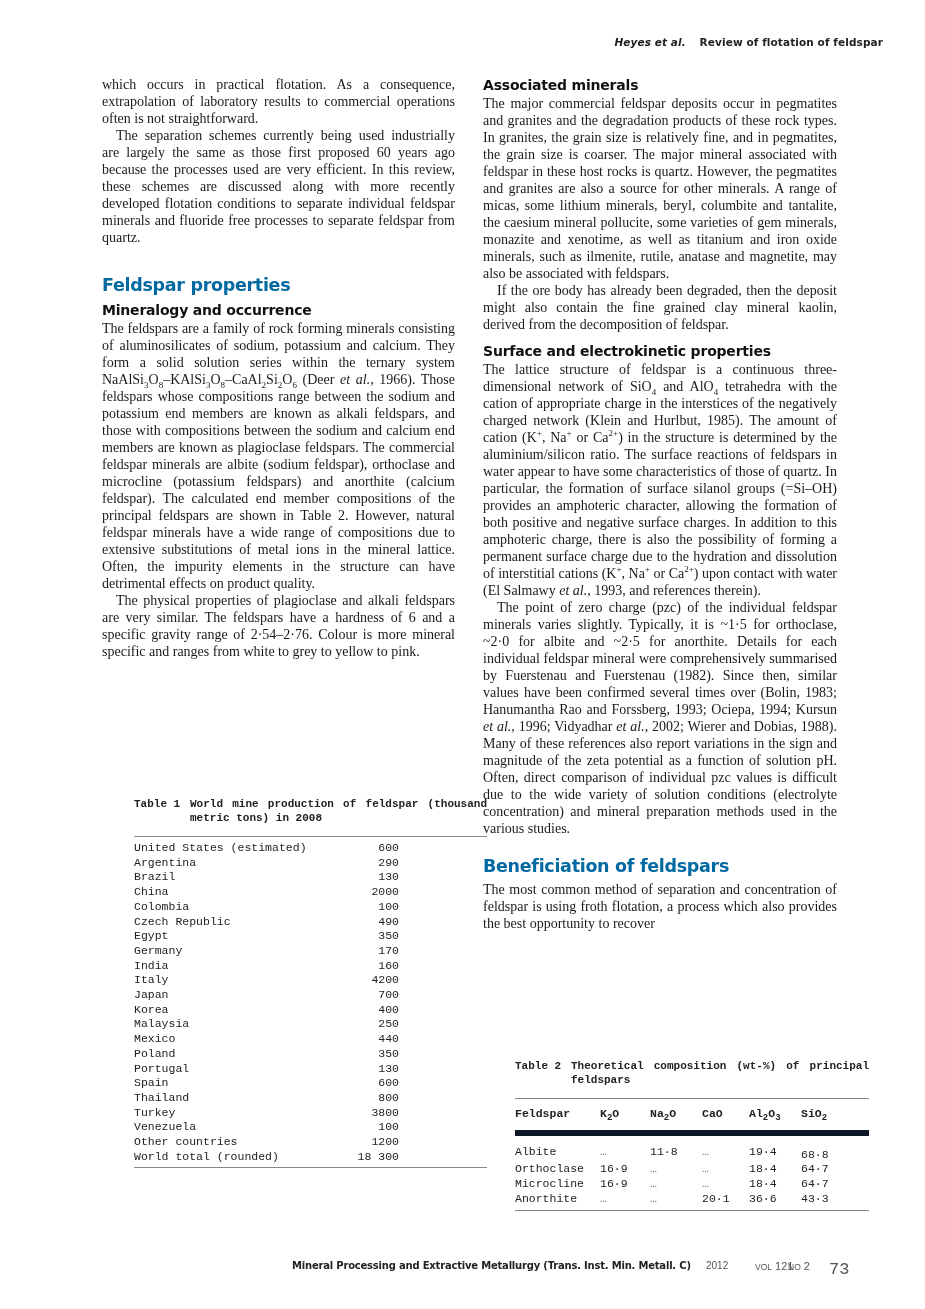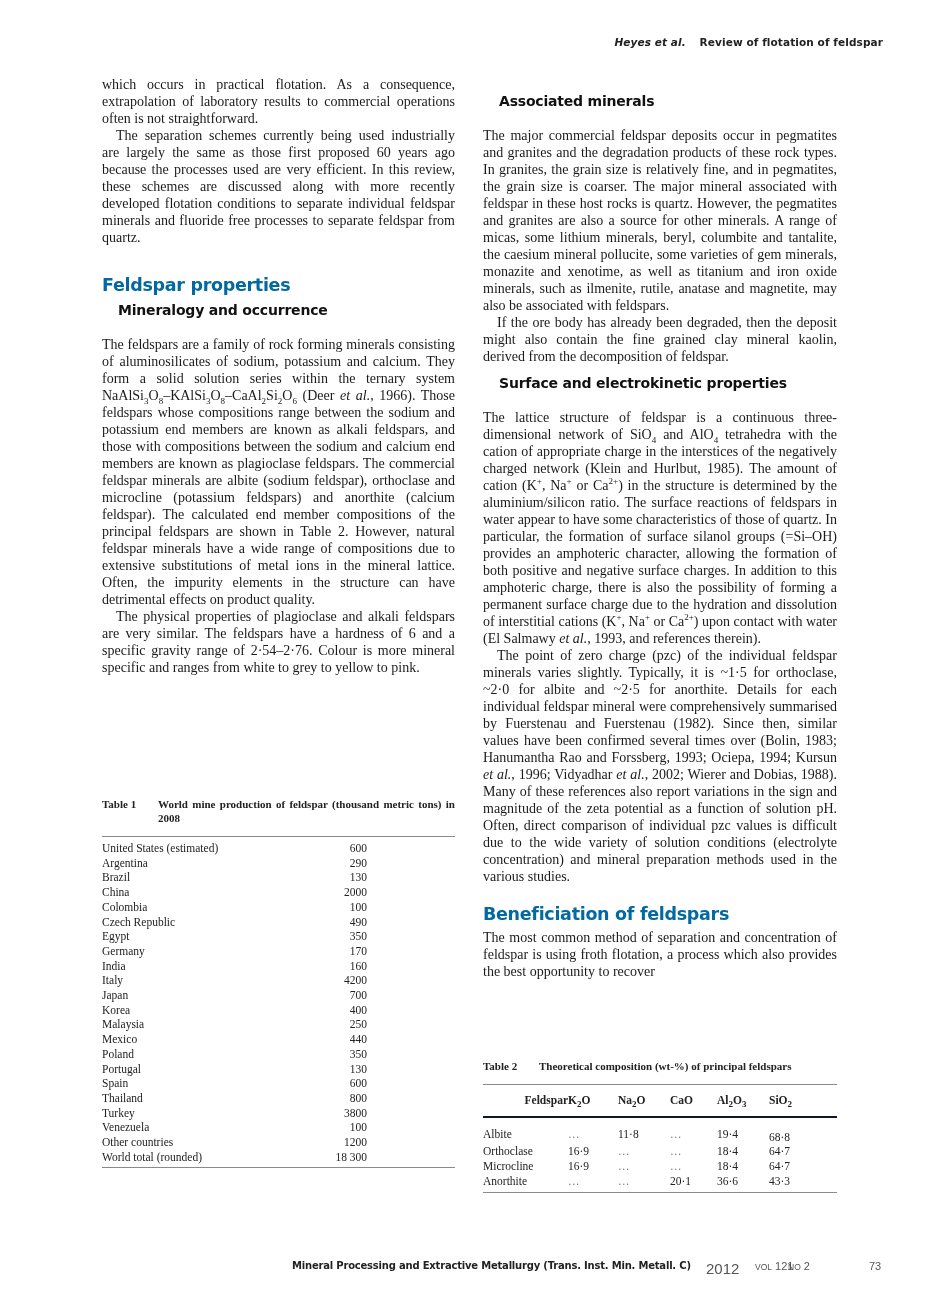--- a/index.html
+++ b/index.html
@@ -14,58 +14,58 @@
   .col-left { left: 102px; }
   .col-right { left: 483px; width: 354px; }
   p { margin: 0; text-align: justify; hyphens: auto; }
   p.indent { text-indent: 14px; }
   h2.section {
     font-family: "DejaVu Sans", sans-serif; font-weight: bold; font-size: 17.5px;
     margin: 0; line-height: 22px; letter-spacing: -0.3px; color: #0369a1;
   }
   h3.subsection {
     font-family: "DejaVu Sans", sans-serif; font-weight: bold; font-size: 14px;
-    margin: 16px; line-height: 19px; letter-spacing: -0.2px; color: #111;
+    margin: 0; line-height: 19px; letter-spacing: -0.2px; color: #111;
   }
   sub, sup { font-size: 9px; line-height: 0; }
   em { font-style: italic; }
 
-  .table-block { position: absolute; font-family: Liberation Serif, serif; color: #222; }
+  .table-block { position: absolute; font-family: Liberation Mono, monospace; color: #222; margin-left: 32px; }
   .table-caption { display: flex; font-size: 11px; font-weight: bold; line-height: 14px; }
   .table-caption .tnum { width: 56px; flex: 0 0 56px; }
   .table-caption .ttitle { flex: 1; text-align: justify; text-align-last: left; }
   .rule { border-top: 1px solid #8a8a8a; }
   table { border-collapse: collapse; font-size: 11.5px; line-height: 14.7px; }
   td, th { padding: 0; font-weight: normal; text-align: left; }
 
   .t1 { left: 102px; top: 797px; width: 353px; }
   .t1 table { width: 353px; }
   .t1 td.val { text-align: right; width: 80px; padding-right: 88px; }
 
   .t2 { left: 483px; top: 1059px; width: 354px; }
   .t2 table { width: 354px; }
   .t2 th { font-weight: bold; font-size: 11.5px; }
   .t2 thead th { padding-top: 8px; padding-bottom: 8px; }
-  .t2 .c0 { width: 85px; text-align: right; }
+  .t2 .c0 { width: 85px; }
   .t2 .c1 { width: 50px; }
   .t2 .c2 { width: 52px; }
   .t2 .c3 { width: 47px; }
   .t2 .c4 { width: 52px; }
   .t2 .dots { color: #777; }
 
   .footer {
     position: absolute; top: 1260px; left: 0; width: 925px;
     font-family: "DejaVu Sans", sans-serif; font-size: 10px; color: #222;
   }
   .footer .journal { position: absolute; left: 292px; top: 0; font-weight: bold; letter-spacing: -0.2px; }
-  .footer .year { position: absolute; left: 706px; top: 0; color: #555; font-family: "Liberation Sans", sans-serif; font-size: 15px; }
+  .footer .year { position: absolute; left: 706px; top: 0; color: #555; font-family: "Liberation Sans", sans-serif; font-size: 10px; }
   .footer .vol { position: absolute; left: 755px; top: 0; color: #555; font-family: "Liberation Sans", sans-serif; font-size: 11px; }
   .footer .vol .sc, .footer .no .sc { font-size: 8.5px; }
   .footer .no { position: absolute; left: 788px; top: 0; color: #555; font-family: "Liberation Sans", sans-serif; font-size: 11px; }
-  .footer .page { position: absolute; left: 869px; top: 0; color: #555; font-family: Liberation Sans, sans-serif; font-size: 11px; }
+  .footer .page { position: absolute; left: 829px; top: 0; color: #555; font-family: Liberation Mono, monospace; font-size: 17px; }
 </style>
 </head>
 <body>
 
 <div class="running-head">
   <span class="authors">Heyes et al.</span>
   <span>Review of flotation of feldspar</span>
 </div>
 
 <div class="col col-left">
@@ -203,21 +203,21 @@
     <thead>
       <tr>
         <th class="c0">Feldspar</th>
         <th class="c1">K<sub>2</sub>O</th>
         <th class="c2">Na<sub>2</sub>O</th>
         <th class="c3">CaO</th>
         <th class="c4">Al<sub>2</sub>O<sub>3</sub></th>
         <th class="c5">SiO<sub>2</sub></th>
       </tr>
     </thead>
-    <tbody id="t2body" style="border-top:2px solid #0f172a;">
+    <tbody id="t2body" style="border-top:6px solid #0f172a;">
         <tr>
           <td style="padding-top: 6px;">Albite</td>
           <td class="dots" style="padding-top: 6px;">…</td>
           <td style="padding-top: 6px;">11·8</td>
           <td class="dots" style="padding-top: 6px;">…</td>
           <td style="padding-top: 6px;">19·4</td>
           <td style="padding-top: 12px;">68·8</td>
         </tr>
         <tr>
           <td>Orthoclase</td>

